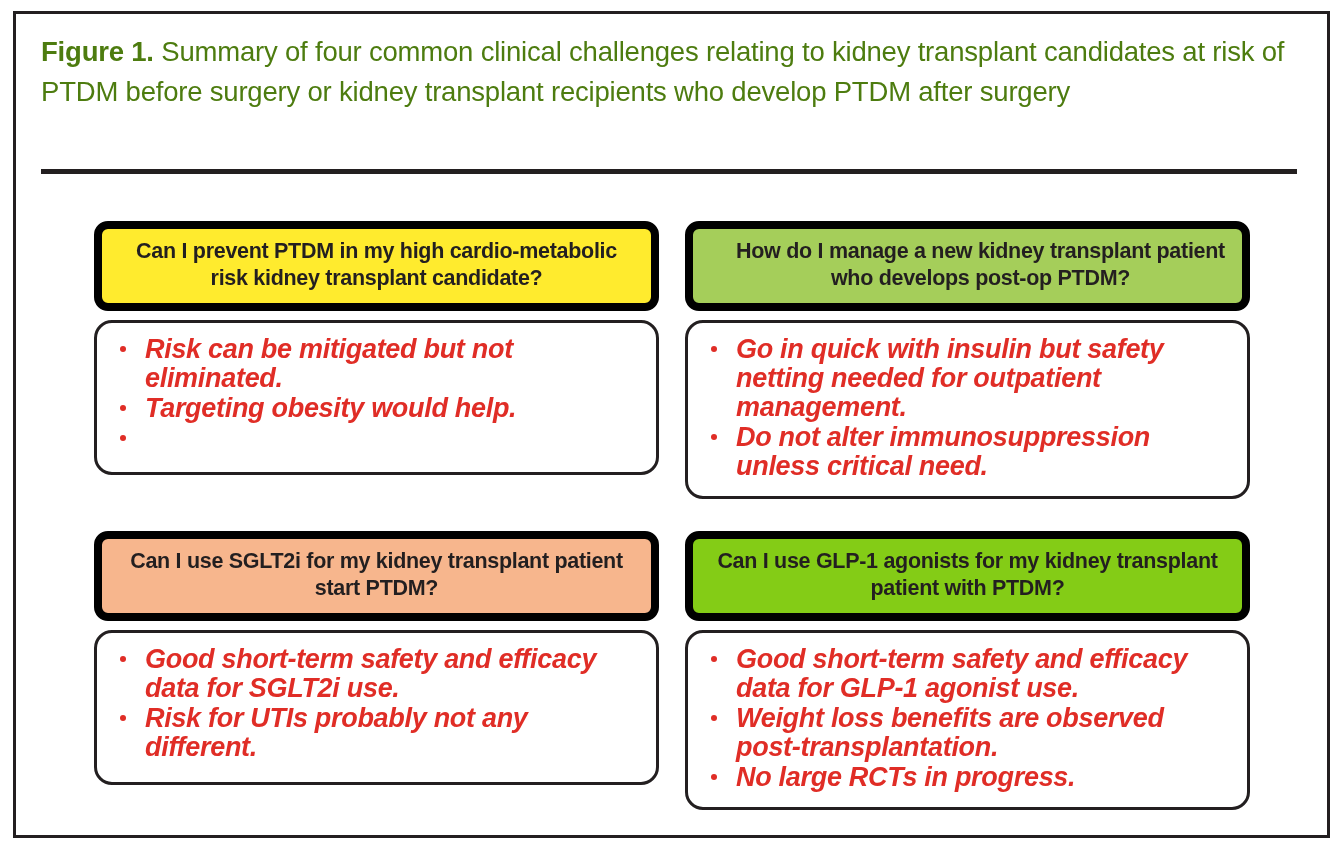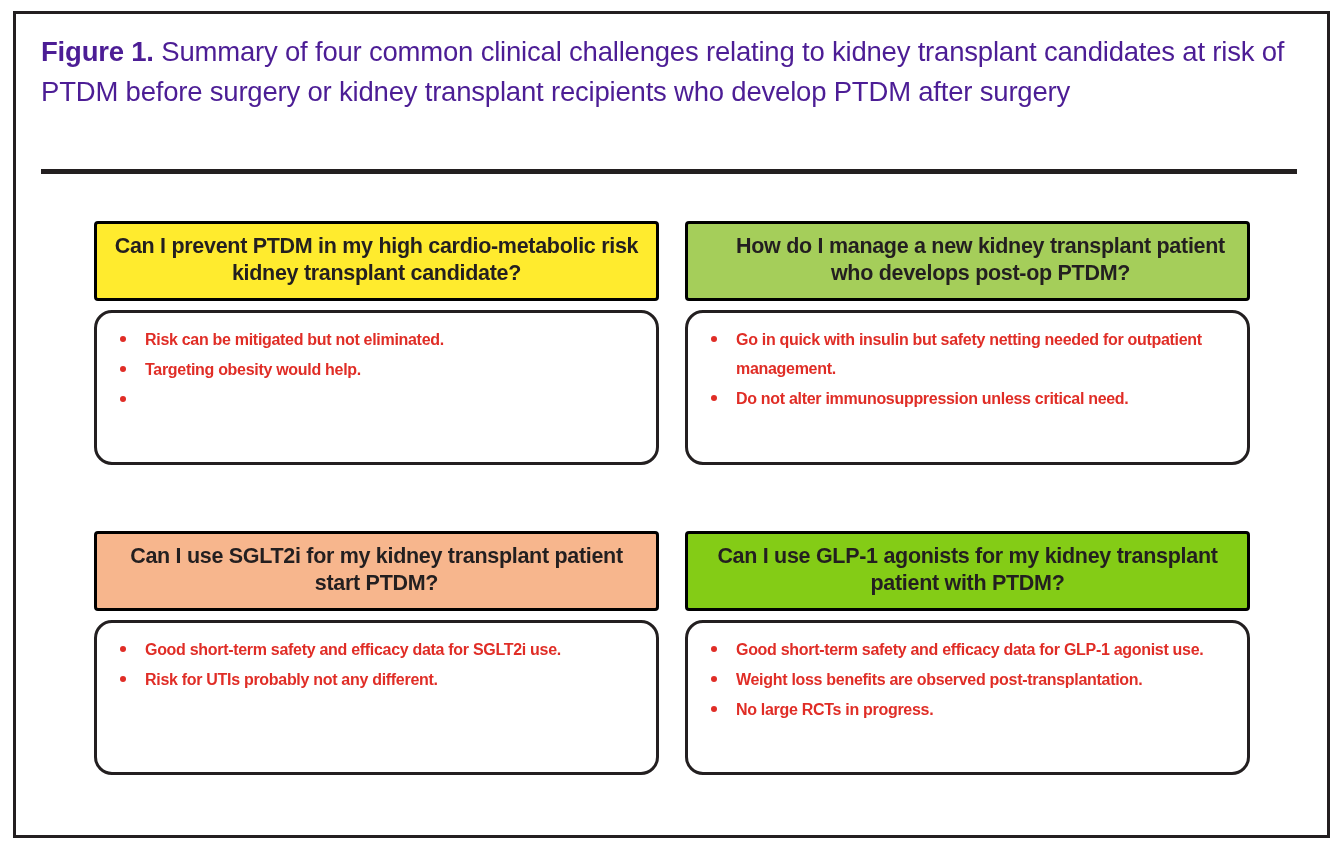--- a/index.html
+++ b/index.html
@@ -28,21 +28,21 @@
   
   #caption-block {
     position: absolute;
     left: 25px;
     top: 18px;
     width: 1250px;
   }
   #caption-text {
     font-size: 27.5px;
     line-height: 40px;
-    color: #4c1d95;
+    color: #4d7c0f;
     letter-spacing: -0.2px;
     font-weight: 400;
   }
   #caption-text .figure-label {
     font-weight: bold;
   }
 
   #caption-rule {
     position: absolute;
     left: 25px;
@@ -64,22 +64,22 @@
   .quadrant {
     position: absolute;
     width: 565px;
   }
   .quadrant.col-left  { left: 78px; }
   .quadrant.col-right { left: 669px; }
   .quadrant.row-top    { top: 11px; }
   .quadrant.row-bottom { top: 321px; }
 
   .question-box {
-    border: 3px solid #000000;
-    border-radius: 4px;
+    border: 8px solid #000000;
+    border-radius: 14px;
     box-sizing: border-box;
     padding: 9px 14px 11px 14px;
     text-align: center;
     min-height: 77px;
     display: flex;
     align-items: center;
     justify-content: center;
   }
   .question-text {
     font-size: 21.5px;
@@ -100,26 +100,27 @@
   }
 
   ul.bullet-list {
     list-style: none;
     margin: 0;
     padding: 0;
   }
   ul.bullet-list li {
     position: relative;
     padding-left: 32px;
-    font-size: 16px;
+    font-size: 27px;
     line-height: 29px;
     font-weight: bold;
     color: #e02d26;
     letter-spacing: -0.3px;
     margin-bottom: 1px;
+    font-style: italic;
   }
   ul.bullet-list li .bullet-dot {
     position: absolute;
     left: 7px;
     top: 11px;
     width: 6px;
     height: 6px;
     background: #e02d26;
     border-radius: 50%;
   }

